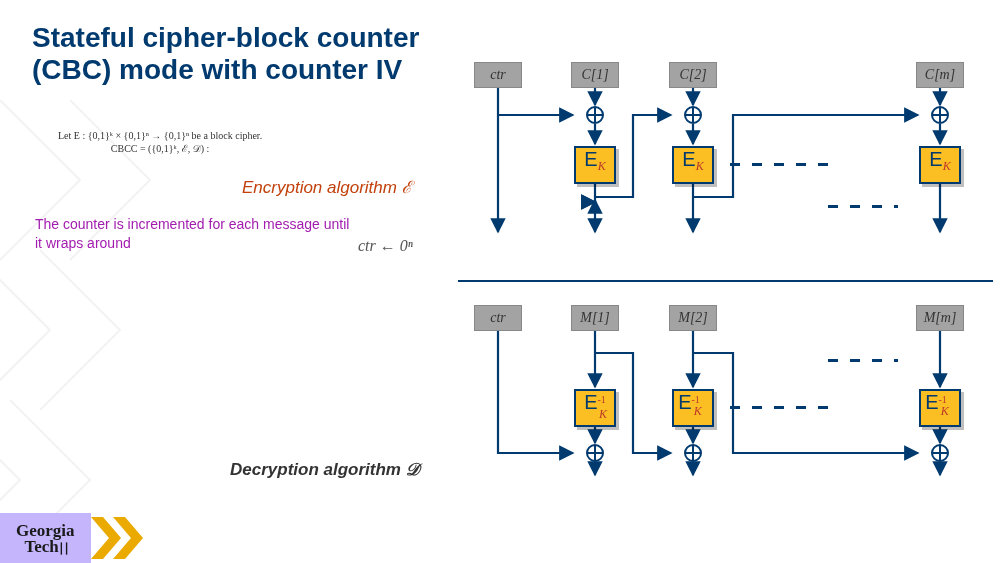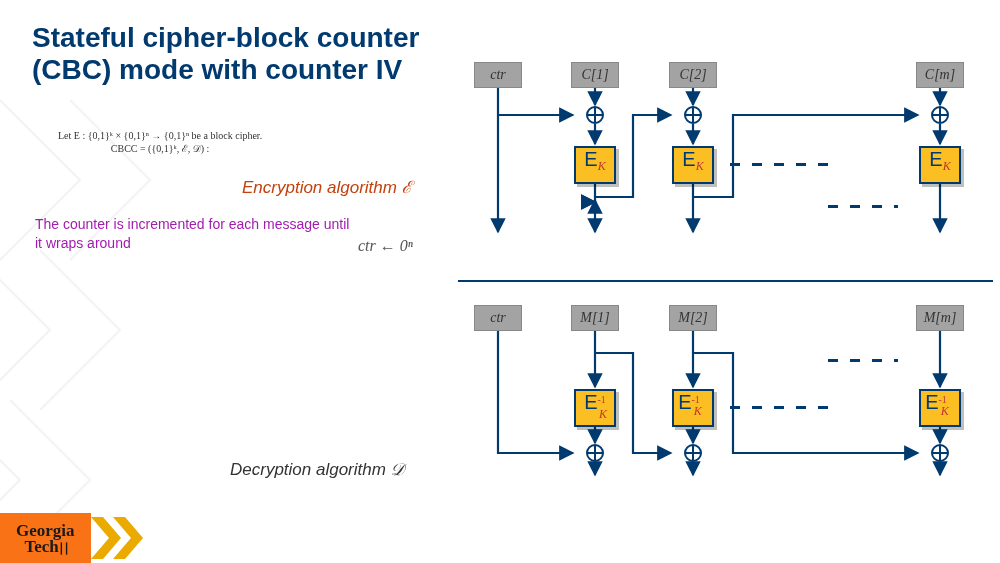--- a/index.html
+++ b/index.html
@@ -28,20 +28,21 @@
 .enc-label {
   position: absolute; left: 230px; top: 175px;
   font-style: italic; font-size: 17px; color: #c2410c;
   z-index: 2;
   margin-left: 12px;
 }
 .dec-label {
   position: absolute; left: 230px; top: 460px;
   font-style: italic; font-size: 17px; color: #333;
   z-index: 2;
+  font-weight: bold;
 }
 .note {
   position: absolute; left: 35px; top: 215px; width: 320px;
   color: #a21caf; font-size: 14px; line-height: 1.35;
   z-index: 2;
 }
 .ctr-init {
   position: absolute; left: 358px; top: 237px;
   font-family: Georgia, serif; font-style: italic; font-size: 16px; color: #555;
   z-index: 2;
@@ -80,21 +81,21 @@
 .xor::after { top: 50%; left: 0; right: 0; height: 2px; transform: translateY(-50%); }
 .dashes {
   position: absolute; height: 3px;
   background: repeating-linear-gradient(90deg, #003A6E 0 10px, transparent 10px 22px);
 }
 
 .logo {
   position: absolute; left: 0; bottom: 0; z-index: 3;
 }
 .logo-box {
-  background: #f97316; display: inline-block;
+  background: #c4b5fd; display: inline-block;
   padding: 10px 16px 8px 16px;
   font-family: Georgia, 'Times New Roman', serif;
   font-weight: bold; color: #1a1a1a; font-size: 17px; line-height: 0.95;
 }
 .chevrons {
   display: inline-block; vertical-align: bottom; margin-left: -4px;
 }
 </style>
 </head>
 <body>

